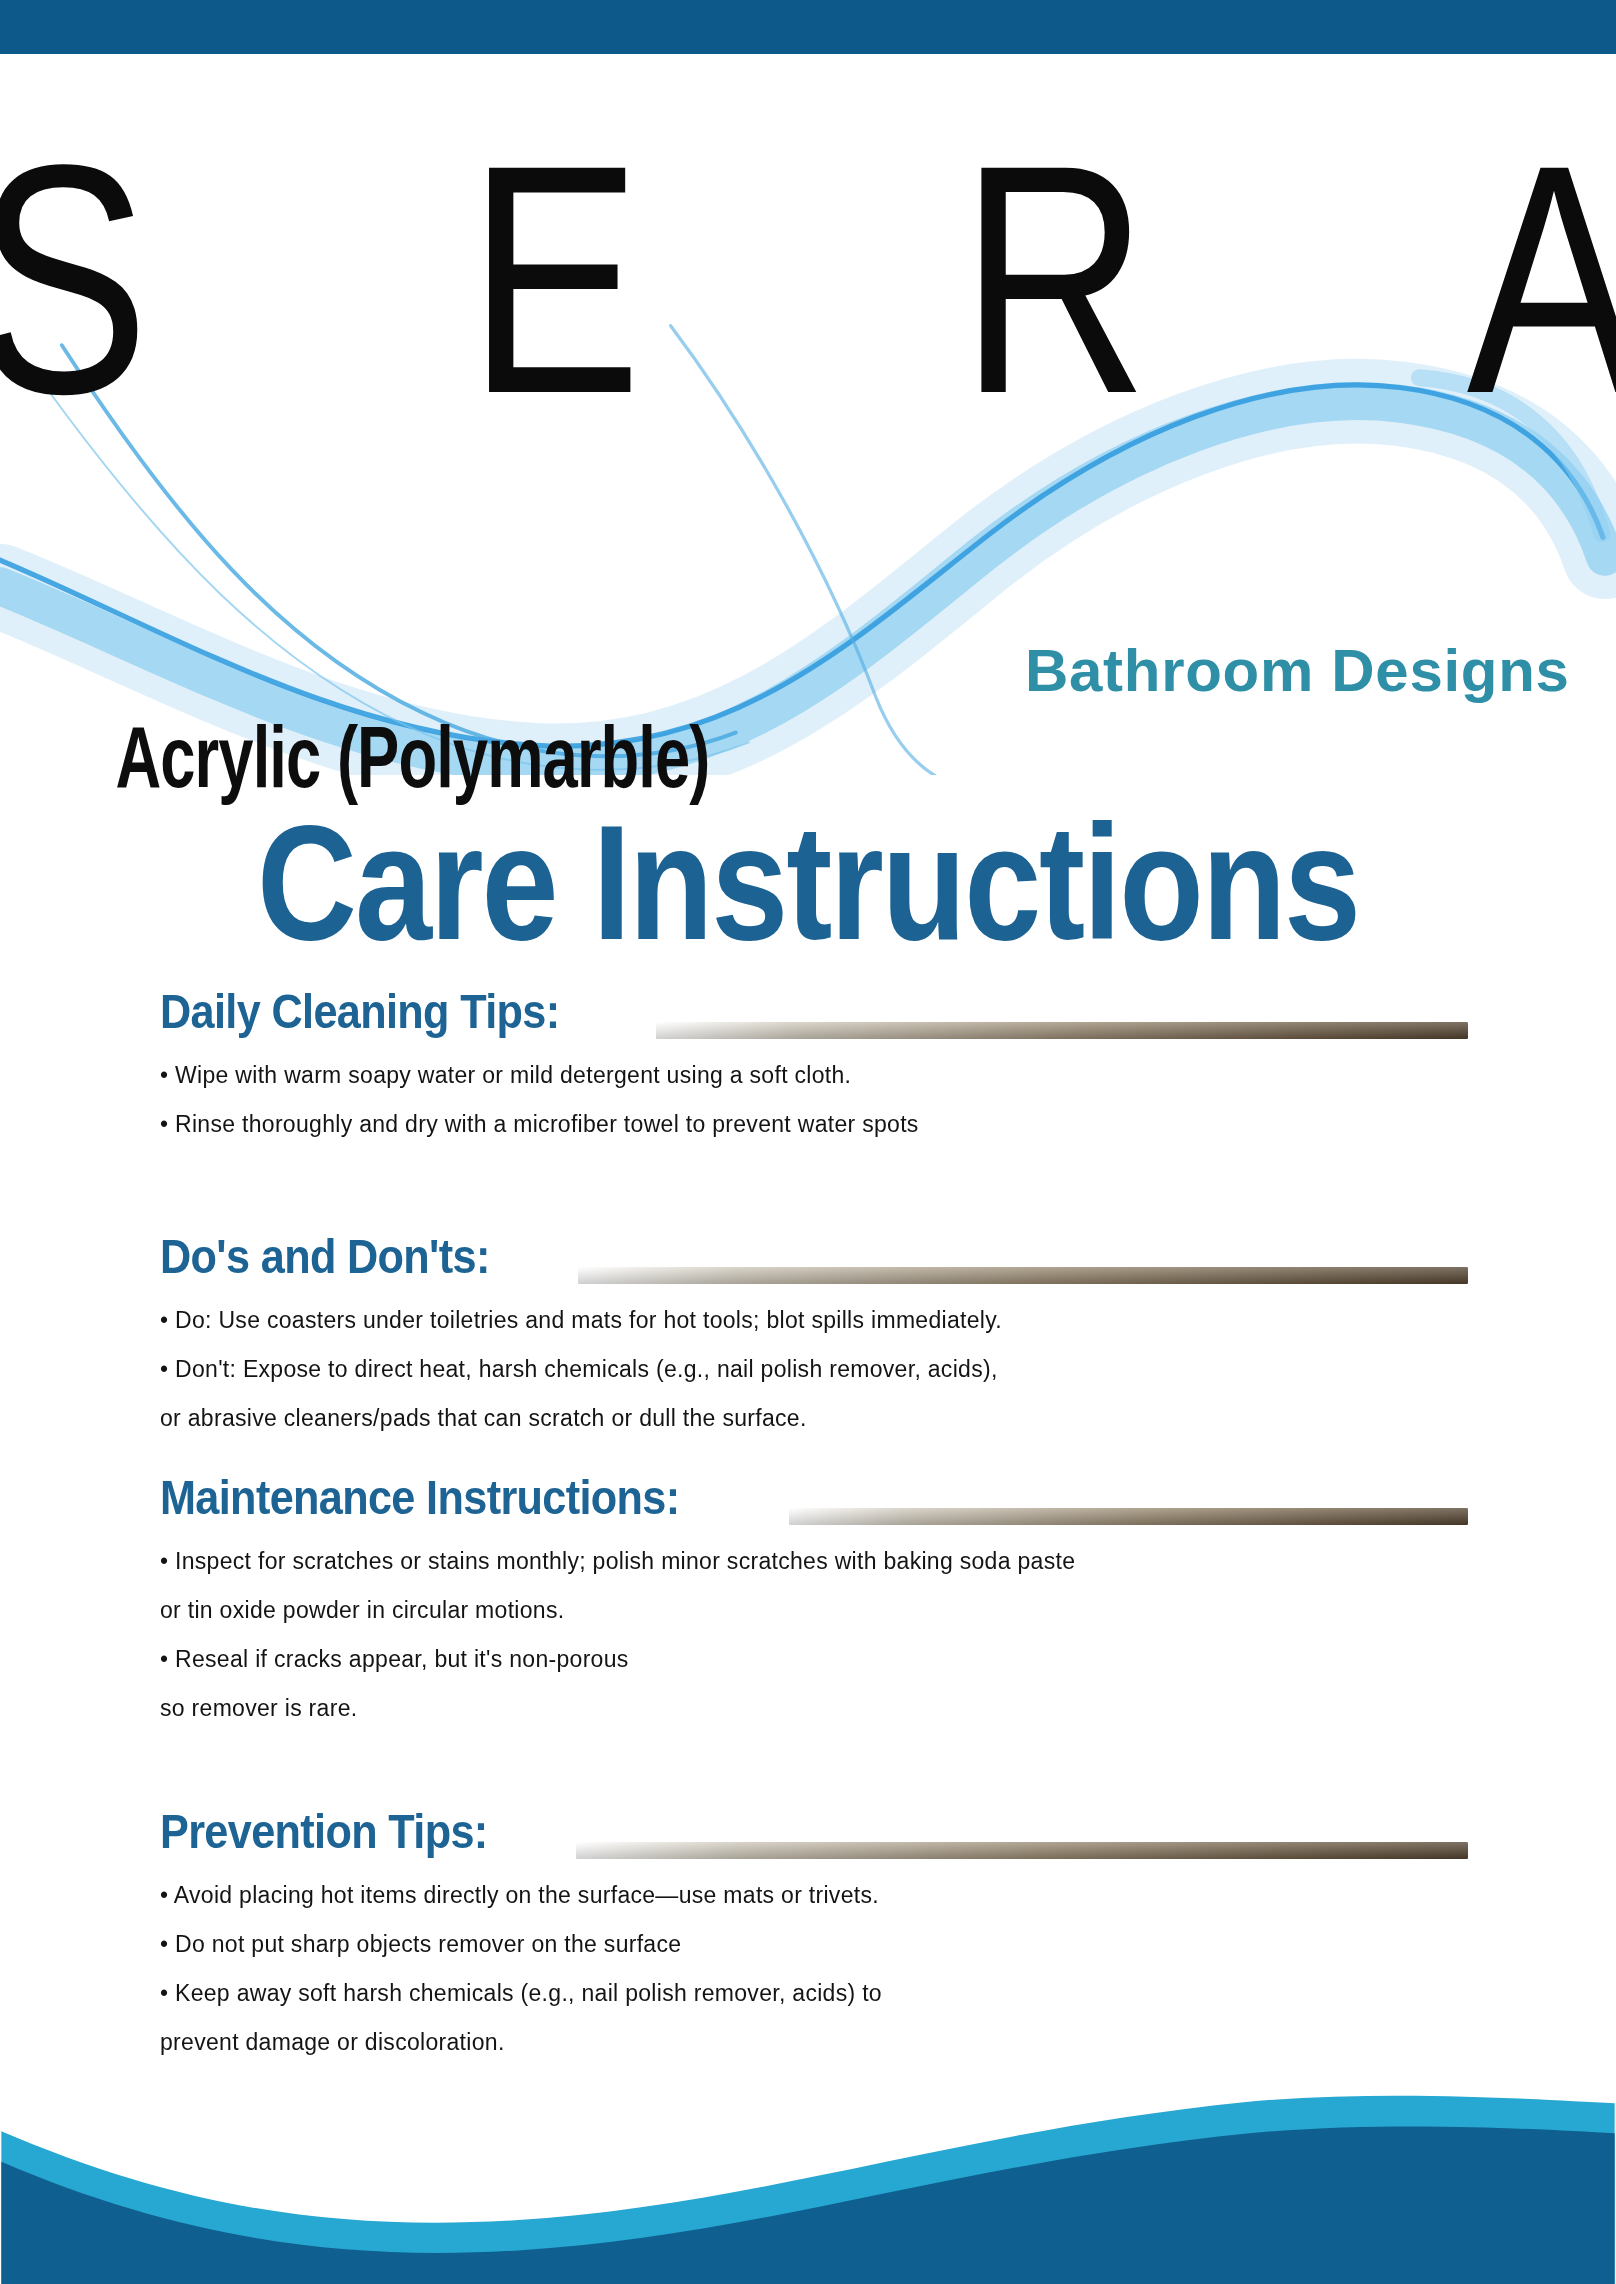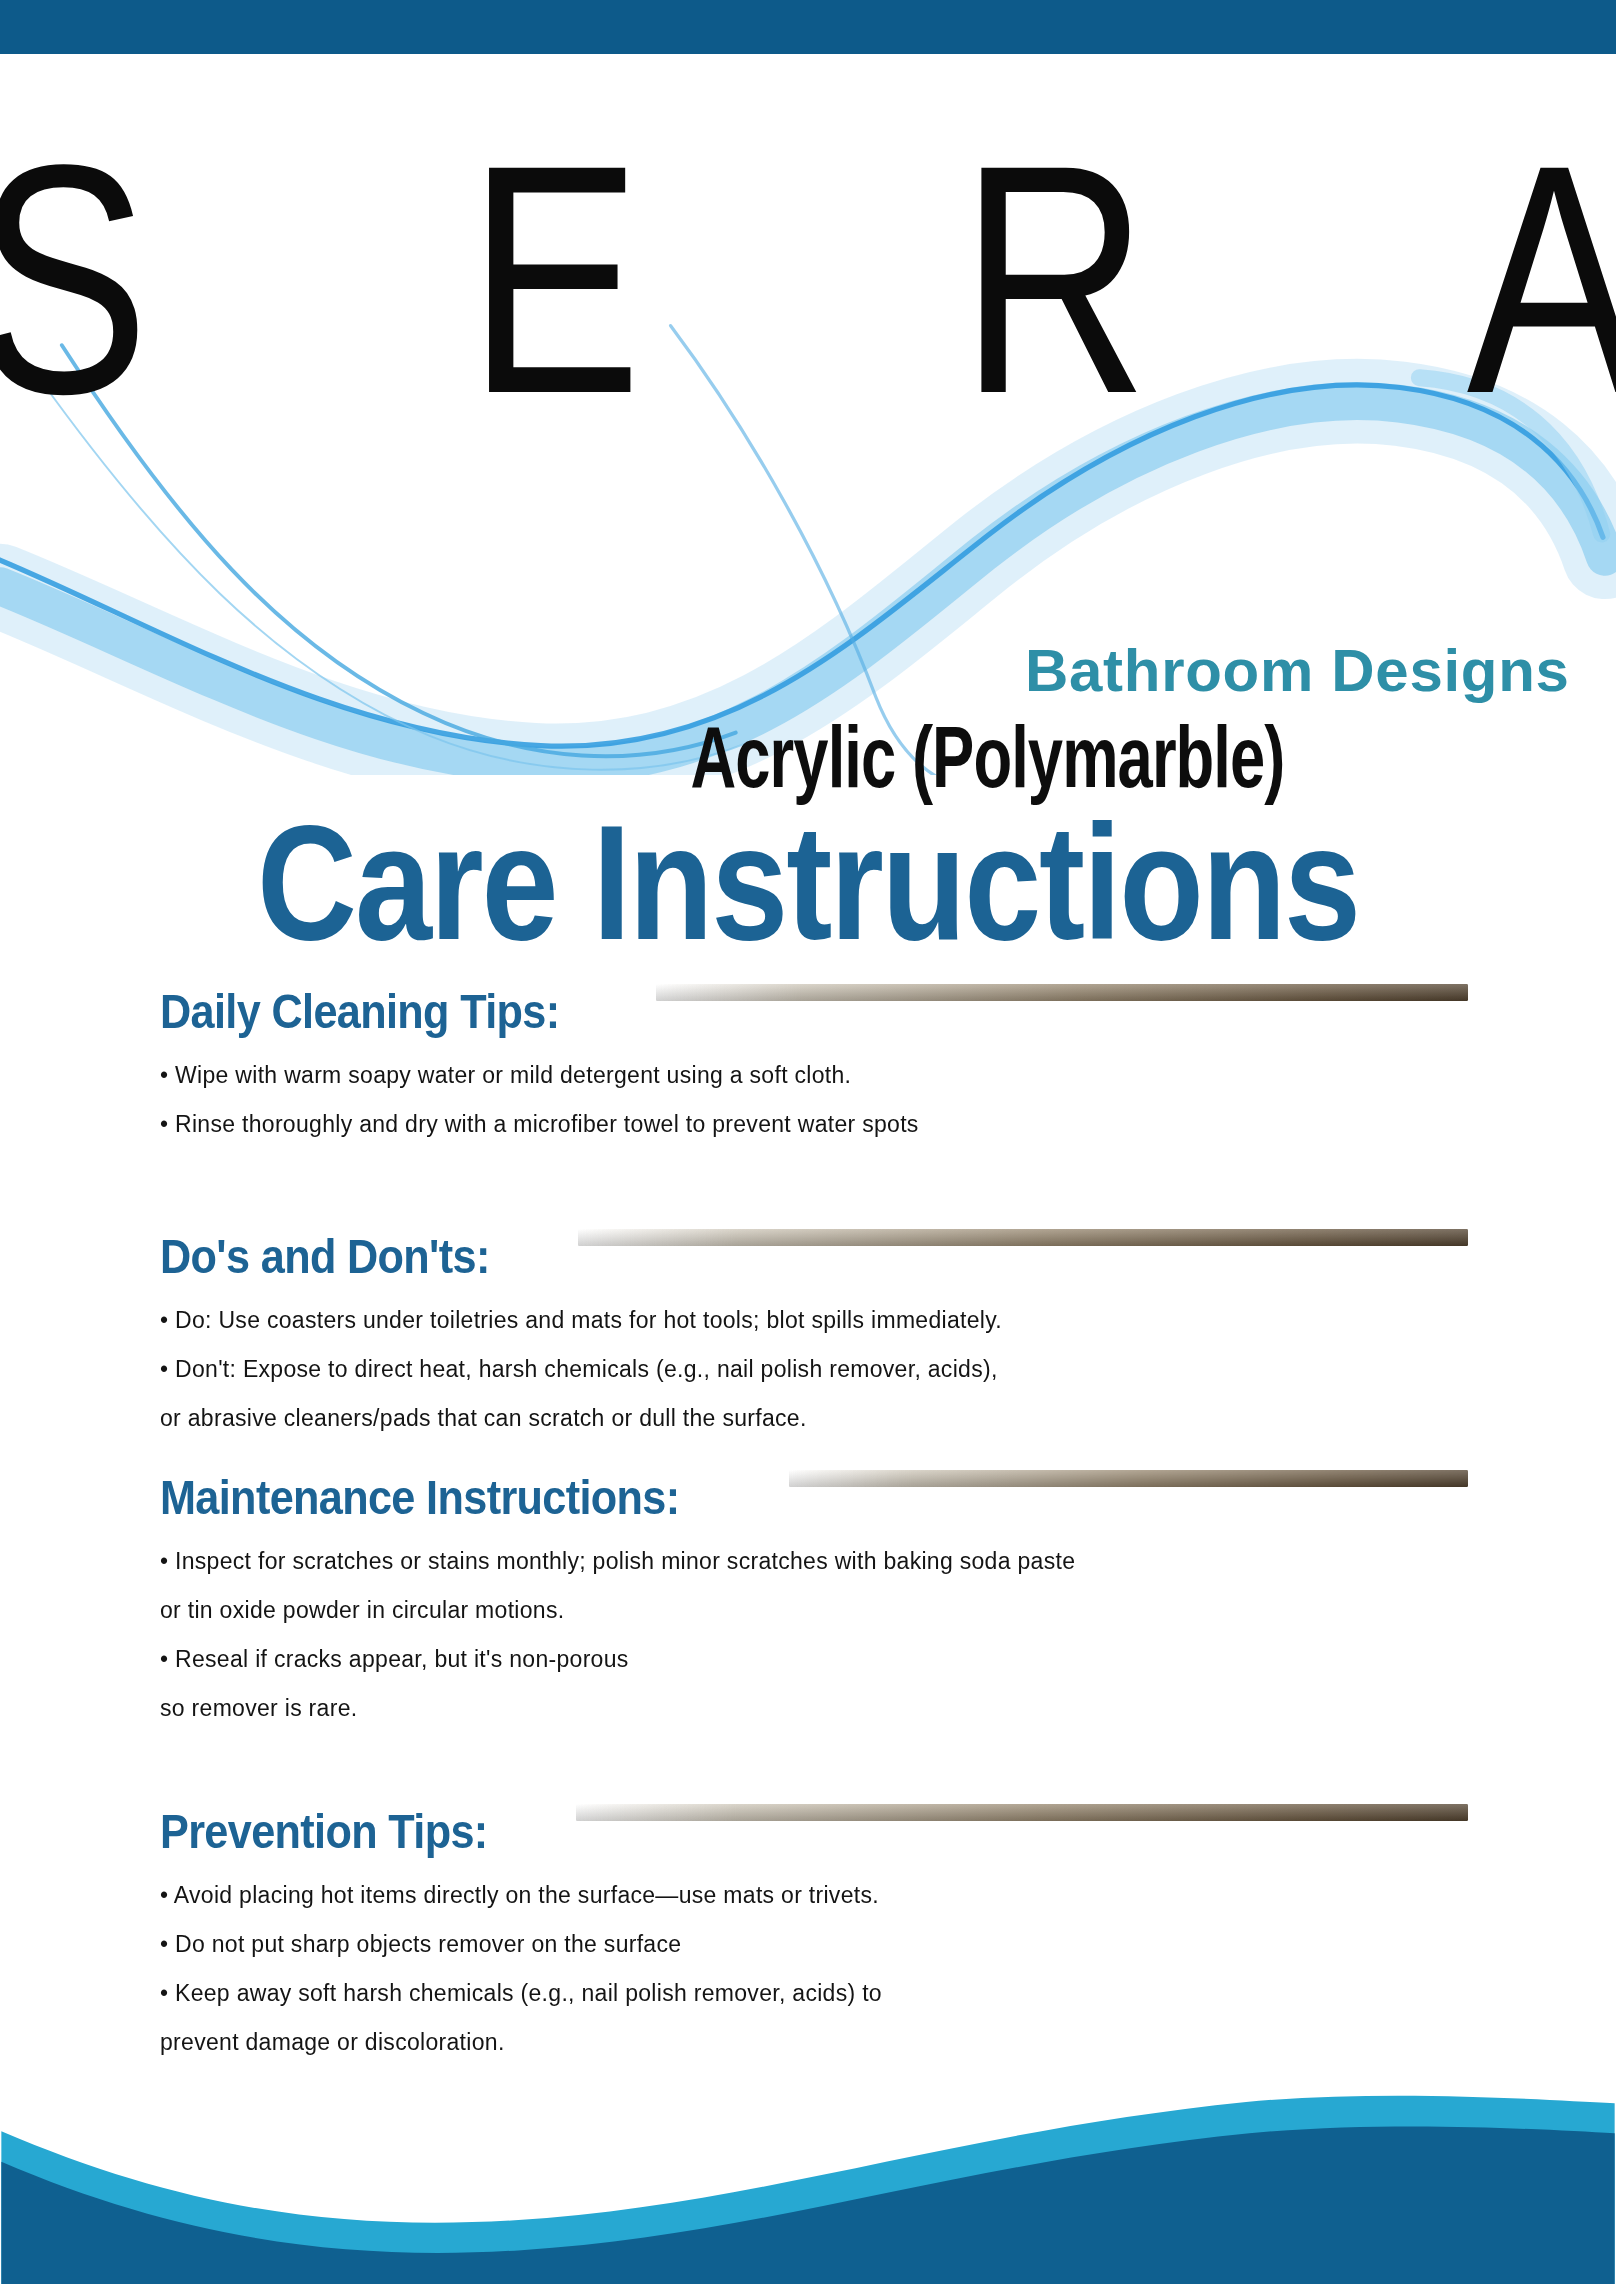--- a/index.html
+++ b/index.html
@@ -28,40 +28,40 @@
   .sera span{display:inline-block;}
 
   .tagline{
     position:absolute;top:638px;left:1025px;
     font-size:60px;line-height:65px;font-weight:700;
     color:var(--tagline-teal,#2e8fa7);
     white-space:nowrap;letter-spacing:0.7px;
   }
   .subtitle-row{
     position:absolute;top:713px;left:0;width:1400px;
-    display:flex;justify-content:flex-end;
+    display:flex;justify-content:flex-start;
   }
   .subtitle{
     font-size:88px;line-height:88px;font-weight:700;
     color:#0d0d0d;white-space:nowrap;
     transform:scaleX(0.72);transform-origin:50% 50%;
     letter-spacing:-1.3px;
   }
   .main-title{
     position:absolute;top:801px;left:0;width:1616px;
     text-align:center;
     font-size:163px;line-height:163px;font-weight:800;
     color:var(--title-blue,#1c6394);
     white-space:nowrap;letter-spacing:-2.6px;
     transform:scaleX(0.85);transform-origin:50% 50%;
   }
 
   .section{position:absolute;left:160px;width:1406px;}
   .sec-0{top:984px;} .sec-1{top:1229px;} .sec-2{top:1470px;} .sec-3{top:1804px;}
-  .sec-head{display:flex;align-items:flex-start;height:55px;gap:40px;}
+  .sec-head{display:flex;align-items:flex-end;height:55px;gap:40px;}
   .sec-title{
     margin:0;font-size:48px;line-height:55px;font-weight:700;
     color:var(--heading-blue,#1d6394);
     white-space:nowrap;letter-spacing:-0.7px;
     transform:scaleX(0.9);transform-origin:left center;
   }
   .sec-bar{
     flex:1;height:17px;margin-left:11.7px;margin-right:98px;border-radius:1.3px;
     background:
       linear-gradient(180deg, rgba(255,255,255,0.25) 0%, rgba(0,0,0,0.18) 100%),

